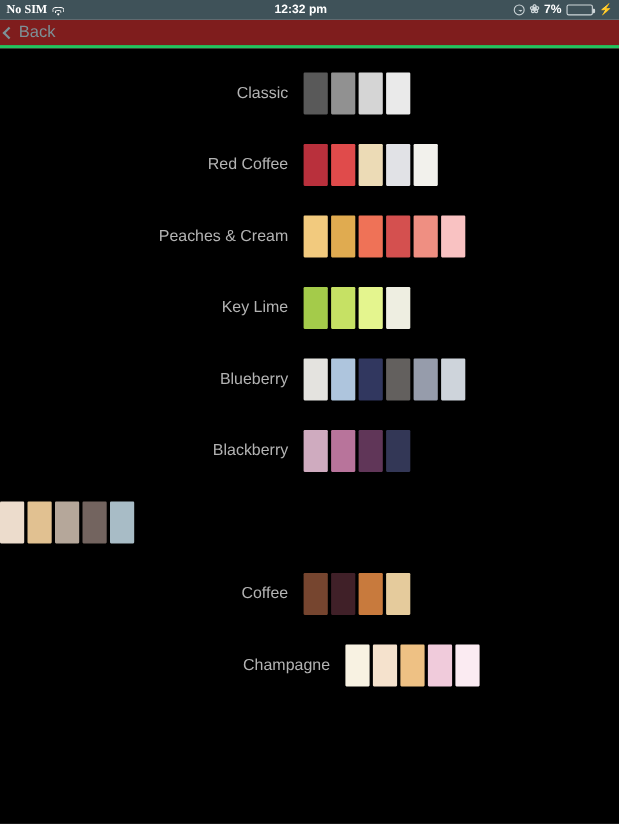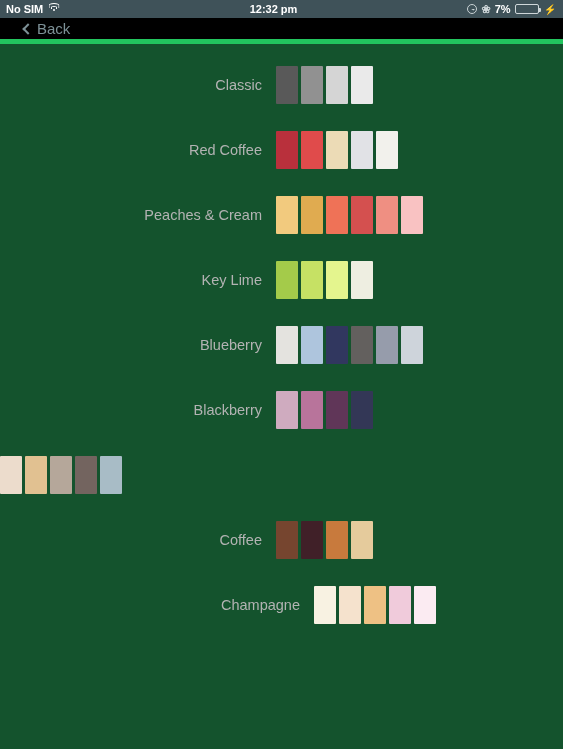--- a/index.html
+++ b/index.html
@@ -13,21 +13,21 @@
   
   .status-bar{
     height:18px; width:100%;
     background:#3f5259;
     color:#ffffff;
     display:flex; align-items:center;
     font-size:11px; font-weight:bold;
     padding:0 6px;
     position:relative;
   }
-  .sb-left{ display:flex; align-items:flex-start; gap:5px; }
+  .sb-left{ display:flex; align-items:flex-end; gap:5px;font-family:Liberation Serif, serif; }
   .sb-center{
     position:absolute; left:0; right:16px;
     text-align:center; font-size:11px; font-weight:bold;
     pointer-events:none;
   }
   .sb-right{ margin-left:auto; display:flex; align-items:center; gap:4px; z-index:2; }
   .wifi-icon{ display:inline-block; width:11px; height:9px; position:relative; }
   .wifi-icon span{
     position:absolute; left:50%; transform:translateX(-50%);
     border:1.2px solid #fff; border-bottom:none;
@@ -54,42 +54,42 @@
   .batt::after{
     content:""; position:absolute; right:-3px; top:3px;
     width:2px; height:4px; background:#cfd7da; border-radius:0 1px 1px 0;
   }
   .batt-fill{ height:100%; background:#4cd964; border-radius:1px; }
   .bolt{ font-size:10px; color:#cfd7da; margin-left:2px; }
 
   
   .nav-bar{
     height:26px; width:100%;
-    background:#000000;
-    border-bottom:5px solid #22c55e;
+    background:#7f1d1d;
+    border-bottom:3px solid #22c55e;
     display:flex; align-items:center;
-    padding-left:24px;
+    padding-left:4px;
   }
   .back-btn{
     display:flex; align-items:center; gap:4px;
     color:#7d9197; font-size:15px; cursor:pointer;
   }
   .chev{
     width:8px; height:8px;
     border-left:2px solid #7d9197;
     border-bottom:2px solid #7d9197;
     transform:rotate(45deg);
     margin-right:1px;
   }
 
   
   .list{
     height:calc(750px - 18px - 27px);
     overflow:hidden;
-    background:#14532d;
+    background:#000000;
     padding-top:8px;
   }
   .row{
     display:flex; align-items:center;
     height:65px;
   }
   .row-label{
     width:276px;
     text-align:right;
     padding-right:14px;

